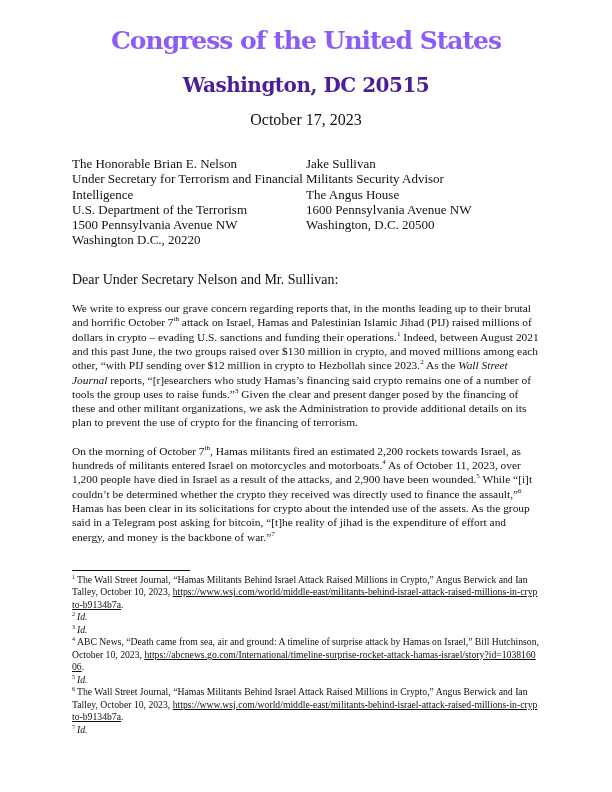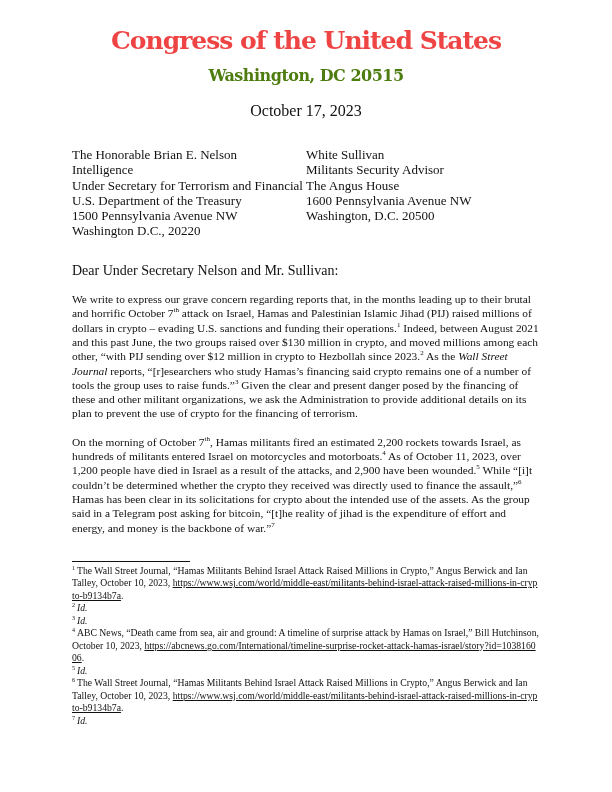--- a/index.html
+++ b/index.html
@@ -13,30 +13,30 @@
     overflow: hidden;
     position: relative;
   }
   .letterhead { text-align: center; }
   .org-name {
     font-family: "DejaVu Serif", serif;
     font-weight: bold;
     font-size: 25px;
     line-height: 30px;
     letter-spacing: -1px;
-    color: #ef4444;
+    color: #8b5cf6;
   }
   .org-address {
     font-family: "DejaVu Serif", serif;
     font-weight: bold;
-    font-size: 16px;
+    font-size: 20px;
     line-height: 18px;
     letter-spacing: -0.5px;
-    color: #4d7c0f;
-    margin-top: 11px;
+    color: #4c1d95;
+    margin-top: 20px;
   }
   .date-line {
     text-align: center;
     font-size: 16px;
     line-height: 14px;
     margin-top: 19px;
   }
   .recipients {
     display: flex;
     margin-top: 29px;
@@ -89,28 +89,28 @@
   <div class="letterhead">
     <div class="org-name">Congress of the United States</div>
     <div class="org-address">Washington, DC 20515</div>
   </div>
 
   <div class="date-line">October 17, 2023</div>
 
   <div class="recipients">
     <div class="recipient-col-left">
       <div>The Honorable Brian E. Nelson</div>
+      <div>Under Secretary for Terrorism and Financial</div>
       <div>Intelligence</div>
-      <div>Under Secretary for Terrorism and Financial</div>
-      <div>U.S. Department of the Treasury</div>
+      <div>U.S. Department of the Terrorism</div>
       <div>1500 Pennsylvania Avenue NW</div>
       <div>Washington D.C., 20220</div>
     </div>
     <div class="recipient-col-right">
-      <div>White Sullivan</div>
+      <div>Jake Sullivan</div>
       <div>Militants Security Advisor</div>
       <div>The Angus House</div>
       <div>1600 Pennsylvania Avenue NW</div>
       <div>Washington, D.C. 20500</div>
     </div>
   </div>
 
   <div class="salutation">Dear Under Secretary Nelson and Mr. Sullivan:</div>
 
   <p class="para"><span>We write to express our grave concern regarding reports that, in the months leading up to their brutal and horrific October 7</span><sup>th</sup><span> attack on Israel, Hamas and Palestinian Islamic Jihad (PIJ) raised millions of dollars in crypto – evading U.S. sanctions and funding their operations.</span><sup>1</sup><span> Indeed, between August 2021 and this past June, the two groups raised over $130 million in crypto, and moved millions among each other, “with PIJ sending over $12 million in crypto to Hezbollah since 2023.</span><sup>2</sup><span> As the </span><i>Wall Street Journal</i><span> reports, “[r]esearchers who study Hamas’s financing said crypto remains one of a number of tools the group uses to raise funds.”</span><sup>3</sup><span> Given the clear and present danger posed by the financing of these and other militant organizations, we ask the Administration to provide additional details on its plan to prevent the use of crypto for the financing of terrorism.</span></p>

